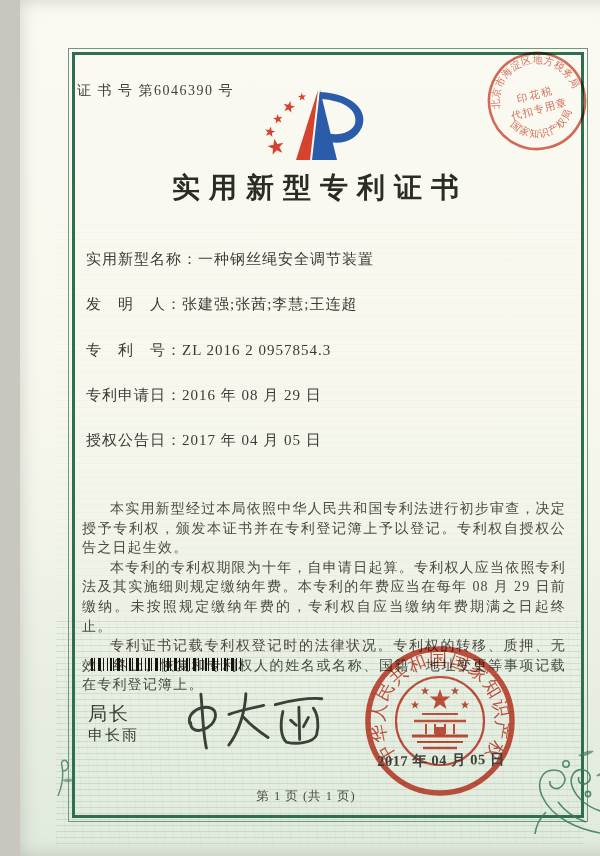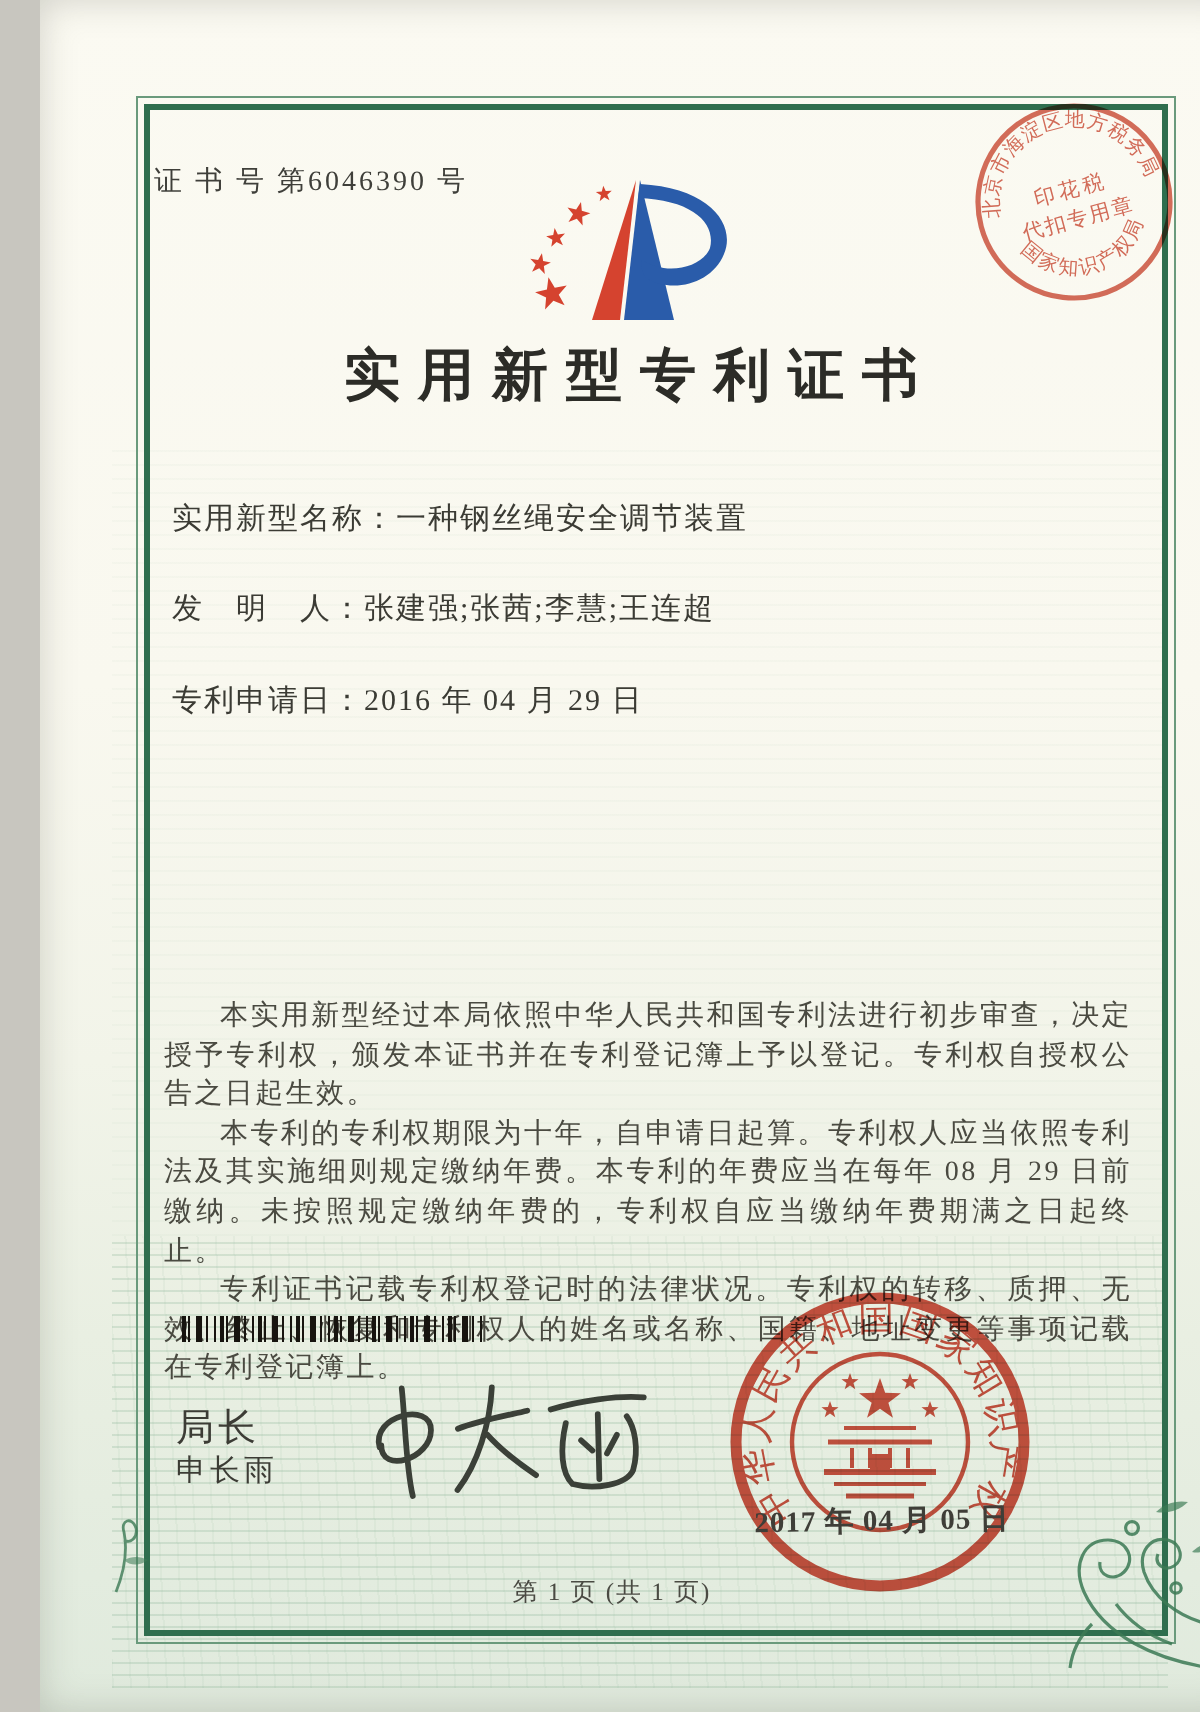--- a/index.html
+++ b/index.html
@@ -89,21 +89,23 @@
       <text y="-3" text-anchor="middle" font-size="10.5" letter-spacing="2">印花税</text>
       <text y="12" text-anchor="middle" font-size="10.5" letter-spacing="1">代扣专用章</text>
     </g>
   </svg>
 
   <div class="title">实用新型专利证书</div>
 
   <div class="fields">
     <div class="field-row"><span class="f-label">实用新型名称：</span><span class="f-value">一种钢丝绳安全调节装置</span></div>
     <div class="field-row"><span class="f-label">发　明　人：</span><span class="f-value">张建强;张茜;李慧;王连超</span></div>
-    <div class="field-row"><span class="f-label">专利申请日：</span><span class="f-value">2016 年 04 月 29 日</span></div>
+    <div class="field-row"><span class="f-label">专　利　号：</span><span class="f-value">ZL 2016 2 0957854.3</span></div>
+    <div class="field-row"><span class="f-label">专利申请日：</span><span class="f-value">2016 年 08 月 29 日</span></div>
+    <div class="field-row"><span class="f-label">授权公告日：</span><span class="f-value">2017 年 04 月 05 日</span></div>
   </div>
 
   <div class="paras">
     <p>本实用新型经过本局依照中华人民共和国专利法进行初步审查，决定授予专利权，颁发本证书并在专利登记簿上予以登记。专利权自授权公告之日起生效。</p>
     <p>本专利的专利权期限为十年，自申请日起算。专利权人应当依照专利法及其实施细则规定缴纳年费。本专利的年费应当在每年 08 月 29 日前缴纳。未按照规定缴纳年费的，专利权自应当缴纳年费期满之日起终止。</p>
     <p>专利证书记载专利权登记时的法律状况。专利权的转移、质押、无效、终止、恢复和专利权人的姓名或名称、国籍、地址变更等事项记载在专利登记簿上。</p>
   </div>
 
   <div class="barcode"></div>
 

